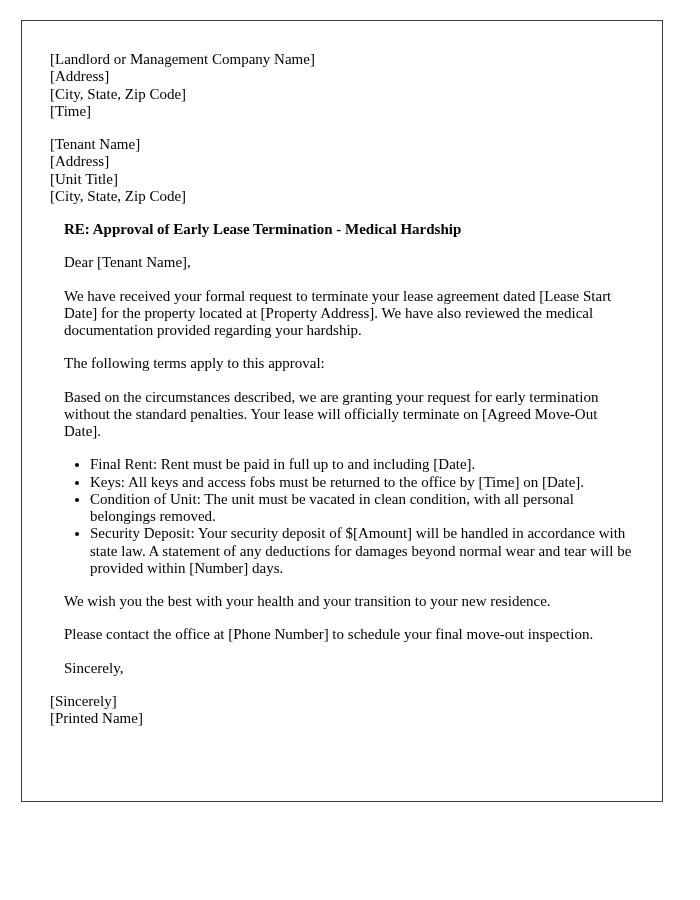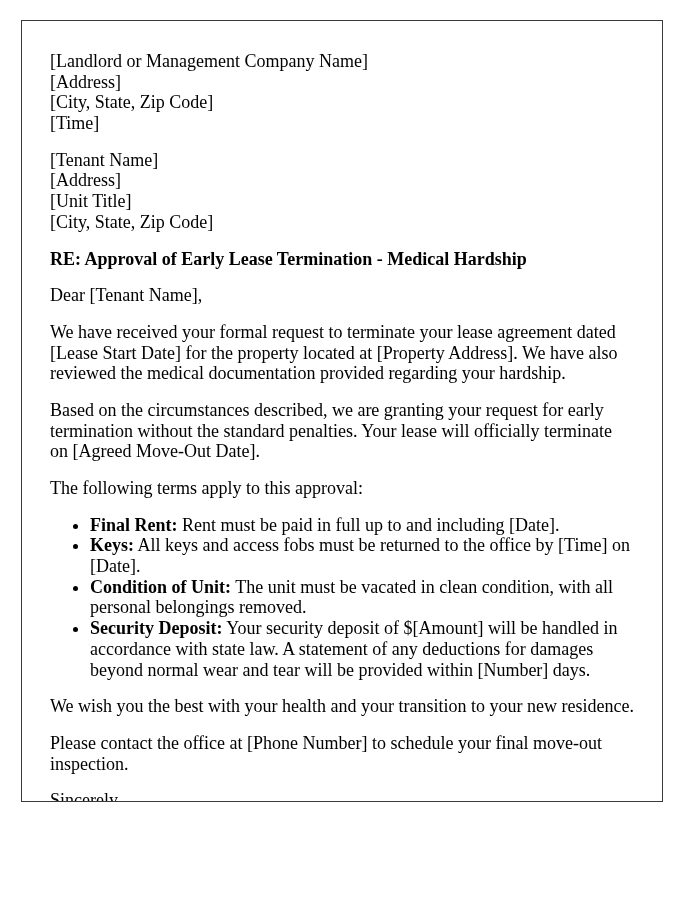--- a/index.html
+++ b/index.html
@@ -9,36 +9,36 @@
     width: 700px;
     height: 900px;
   }
   .page {
     box-sizing: border-box;
     margin: 20px 37px 0 21px;
     height: 782px;
     border: 1px solid #3a3a3a;
     padding: 14px 28px;
     font-family: "Liberation Serif", "DejaVu Serif", serif;
-    font-size: 18px;
+    font-size: 15px;
     line-height: 1.15;
     color: #000000;
     overflow: hidden;
   }
   .block { margin: 16px 0; }
   .line { margin: 0; }
   .subject { font-weight: bold; }
-  p { margin: 16px 0; }
+  p { margin: 16px 14px; }
   ul {
     margin: 16px 0;
     padding-left: 40px;
     list-style-type: disc;
   }
   li { margin: 0; }
-  b { font-weight: bold; }
+  b { font-weight: normal; }
 </style>
 </head>
 <body>
 
 <div class="page">
 
   <div class="block">
     <div class="line">[Landlord or Management Company Name]</div>
     <div class="line">[Address]</div>
     <div class="line">[City, State, Zip Code]</div>
@@ -51,23 +51,23 @@
     <div class="line">[Unit Title]</div>
     <div class="line">[City, State, Zip Code]</div>
   </div>
 
   <p class="subject">RE: Approval of Early Lease Termination - Medical Hardship</p>
 
   <p>Dear [Tenant Name],</p>
 
   <p>We have received your formal request to terminate your lease agreement dated [Lease Start Date] for the property located at [Property Address]. We have also reviewed the medical documentation provided regarding your hardship.</p>
 
+  <p>The following terms apply to this approval:</p>
+
   <p>Based on the circumstances described, we are granting your request for early termination without the standard penalties. Your lease will officially terminate on [Agreed Move-Out Date].</p>
-
-  <p>The following terms apply to this approval:</p>
 
   <ul>
     <li><b>Final Rent:</b> <span>Rent must be paid in full up to and including [Date].</span></li>
     <li><b>Keys:</b> <span>All keys and access fobs must be returned to the office by [Time] on [Date].</span></li>
     <li><b>Condition of Unit:</b> <span>The unit must be vacated in clean condition, with all personal belongings removed.</span></li>
     <li><b>Security Deposit:</b> <span>Your security deposit of $[Amount] will be handled in accordance with state law. A statement of any deductions for damages beyond normal wear and tear will be provided within [Number] days.</span></li>
   </ul>
 
   <p>We wish you the best with your health and your transition to your new residence.</p>
 

